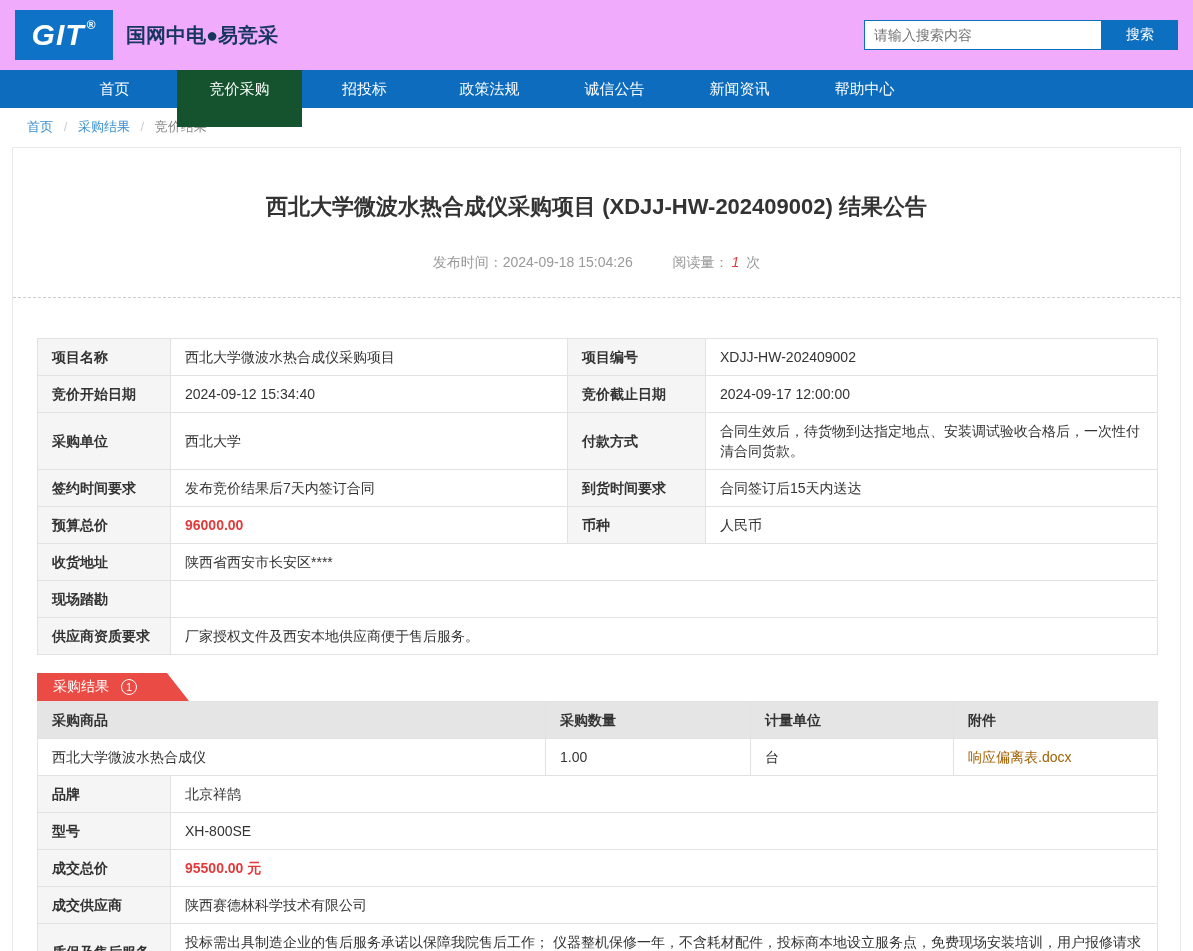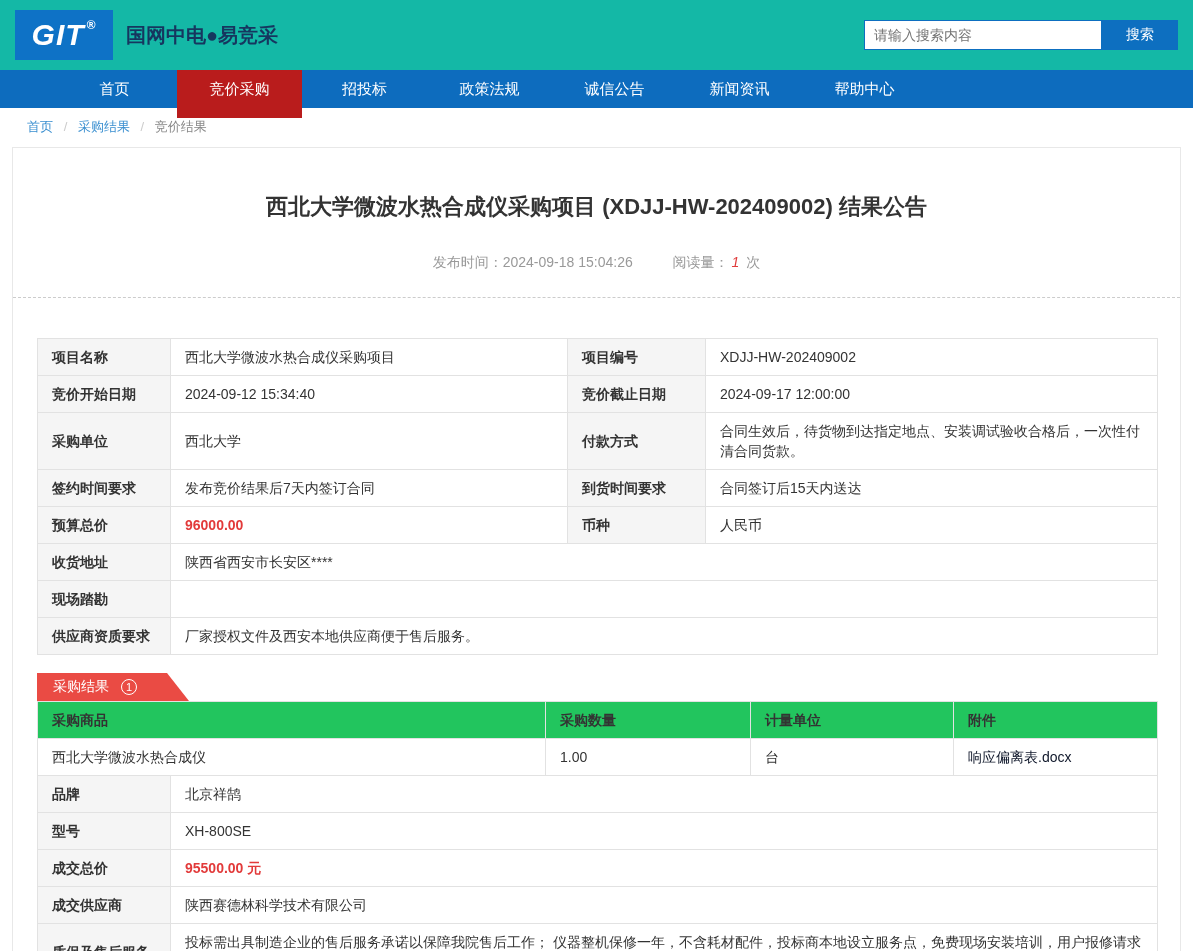--- a/index.html
+++ b/index.html
@@ -5,21 +5,21 @@
   * { box-sizing: border-box; }
   html, body { margin:0; padding:0; }
   body {
     width:1193px; height:951px; overflow:hidden;
     background:#fff; color:#333;
     font-family:"Liberation Sans","DejaVu Sans",sans-serif;
     font-size:14px;
   }
 
   
-  .top-header { height:70px; display:flex; align-items:center; padding:0 15px; background:#14b8a6; }
+  .top-header { height:70px; display:flex; align-items:center; padding:0 15px; background:#f0abfc; }
   .logo-box {
     width:98px; height:50px; background:#0e72c6; color:#fff;
     display:flex; align-items:center; justify-content:center;
     font-weight:bold; font-style:italic; font-size:30px; letter-spacing:1px;
     position:relative; flex:0 0 auto;
   }
   .logo-reg { font-size:12px; position:relative; top:-10px; margin-left:2px; }
   .brand { font-size:20px; font-weight:bold; color:#16365f; margin-left:13px; white-space:nowrap; }
   .search-area { margin-left:auto; display:flex; align-items:center; }
   .search-input {
@@ -32,44 +32,44 @@
     width:76px; height:30px; background:#0d6fc0; color:#fff; border:none;
     font-size:14px; cursor:pointer; font-family:"Liberation Sans","DejaVu Sans",sans-serif;
   }
 
   
   .nav { height:38px; background:#0d6cbe; display:flex; padding-left:52px; position:relative; }
   .nav-item {
     width:125px; text-align:center; line-height:38px; height:38px;
     color:#fff; font-size:15px; cursor:pointer; white-space:nowrap;
   }
-  .nav-item.active { background:#b91c1c; height:48px; }
+  .nav-item.active { background:#14532d; height:57px; }
 
   
   .breadcrumb { padding:10px 1px 6px 27px; font-size:13px; color:#aaa; }
   .crumb-link { color:#3a8fd0; text-decoration:none; cursor:pointer; }
   .crumb-sep { margin:0 7px; color:#ccc; }
   .crumb-current { color:#888; }
 
   
   .card { margin:5px 12px 0 12px; border:1px solid #e8e8e8; background:#fff; height:900px; padding-top:44px; }
   .page-title { text-align:center; font-size:22px; font-weight:bold; color:#333; margin:0; line-height:30px; }
   .meta { text-align:center; color:#999; font-size:14px; margin-top:32px; }
   .meta-views-count { color:#e03c3c; font-style:italic; margin:0 3px; }
   .meta-group { margin:0 18px; }
   .divider { border:none; border-top:1px dashed #ccc; margin:25px 0 0 0; }
   .content { padding:40px 24px 0 24px; }
 
   
   table { border-collapse:collapse; width:1120px; table-layout:fixed; font-size:14px; }
   td, th { border:1px solid #e2e2e2; padding:8px 14px; text-align:left; vertical-align:middle; line-height:20px; word-break:break-all; }
   .label-cell { background:#f5f5f5; font-weight:bold; color:#333; }
-  th { background:#22c55e; font-weight:bold; color:#333; }
+  th { background:#e5e5e5; font-weight:bold; color:#333; }
   .red-price { color:#e23a3a; font-weight:bold; }
-  .attachment-link { color:#0f172a; text-decoration:none; cursor:pointer; }
+  .attachment-link { color:#a16207; text-decoration:none; cursor:pointer; }
 
   
   .result-badge {
     margin-top:18px; width:152px; height:28px; background:#ea4b44; color:#fff;
     display:flex; align-items:center; padding-left:16px; font-size:14px;
     clip-path:polygon(0 0, 130px 0, 152px 100%, 0 100%);
   }
   .result-count {
     width:16px; height:16px; border:1px solid #fff; border-radius:50%;
     display:inline-flex; align-items:center; justify-content:center;

